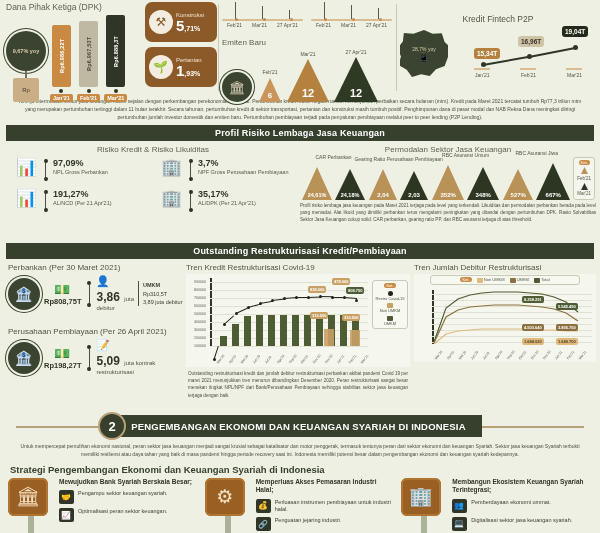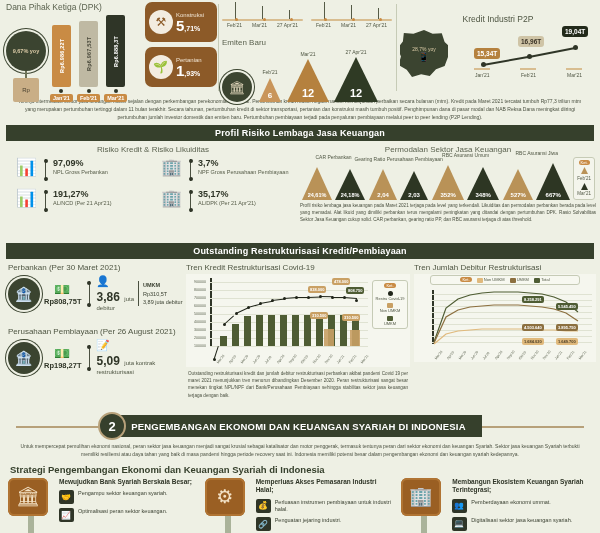--- a/index.html
+++ b/index.html
@@ -298,21 +298,21 @@
             <svg width="46" height="46" viewBox="0 0 46 46">
                 <path d="M23 1 L45 46 L1 46 Z" fill="#2f3a24"></path>
               </svg>
             <span style="position:absolute;left:50%;transform:translateX(-50%);bottom:3px;font-size:11px;font-weight:bold;color:#fff;">12</span>
           </div>
         </div>
       </div>
     </div>
 
     <div class="fintech">
-      <h3>Kredit Industri P2P</h3>
+      <h3>Kredit Fintech P2P</h3>
       <div class="fin-row">
         <div class="fseal">
           <span>28,7% yoy</span>
           <span style="font-size:9px;color:#e4d9bb;">📱</span>
         </div>
         <div class="fchart">
           <div class="fpill" style="left:22px;top:22px;background:#b5813e;">15,34T</div>
           <div class="fpill" style="left:66px;top:10px;background:#cfc4a6;color:#3a3327;">16,96T</div>
           <div class="fpill" style="left:110px;top:0px;background:#222a1a;">19,04T</div>
           <div class="fline" style="left:31px;top:38px;width:47px;transform:rotate(-10deg);"></div>
@@ -474,21 +474,21 @@
           <div><span class="rbig">3,86</span>
                <span class="rsm">juta</span></div>
           <div class="rsm">debitur</div>
         </div>
         <div style="border-left:1px solid #4a5040;padding-left:4px;">
           <div class="rUMKM" style="font-weight:bold;">UMKM</div>
           <div class="rUMKM">Rp310,5T</div>
           <div class="rUMKM">3,89 juta debitur</div>
         </div>
       </div>
-      <h5>Perusahaan Pembiayaan (Per 26 August 2021)</h5>
+      <h5>Perusahaan Pembiayaan (Per 26 April 2021)</h5>
       <div class="rl-row">
         <div class="rseal">🏦</div>
         <div style="text-align:center;">
           <div style="font-size:13px;color:#5e6550;">💵</div>
           <div class="rmoney">Rp198,27T</div>
         </div>
         <div class="kpi-bar" style="height:26px;"></div>
         <div>
           <div style="font-size:11px;color:#5e6550;line-height:1;">📝</div>
           <div><span class="rbig">5,09</span>

